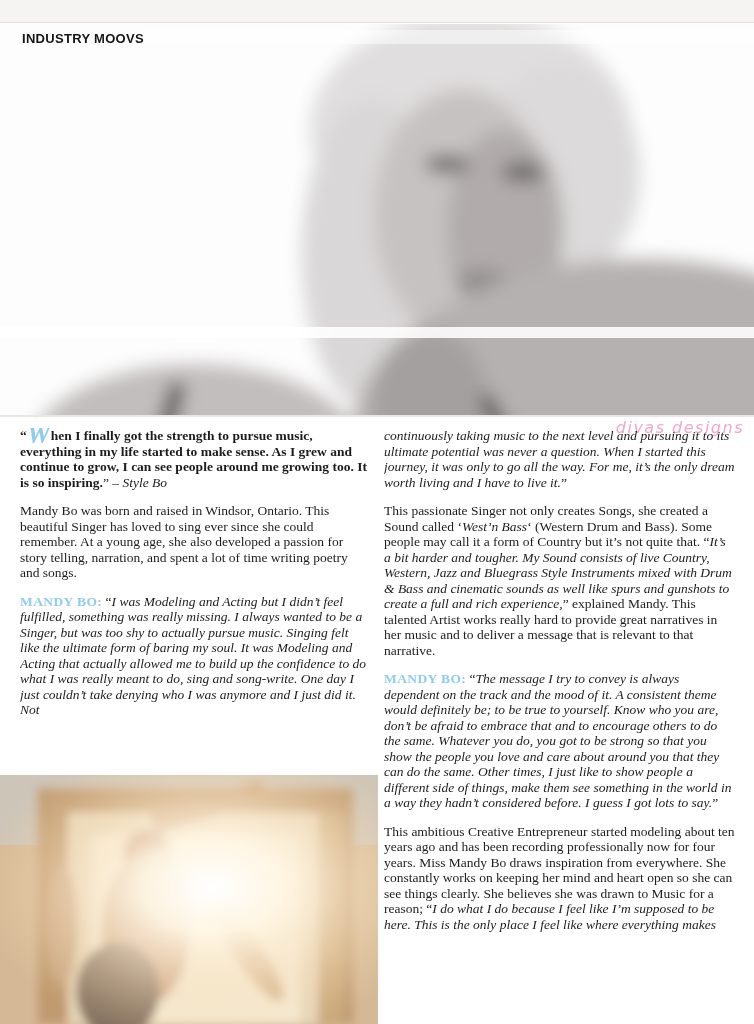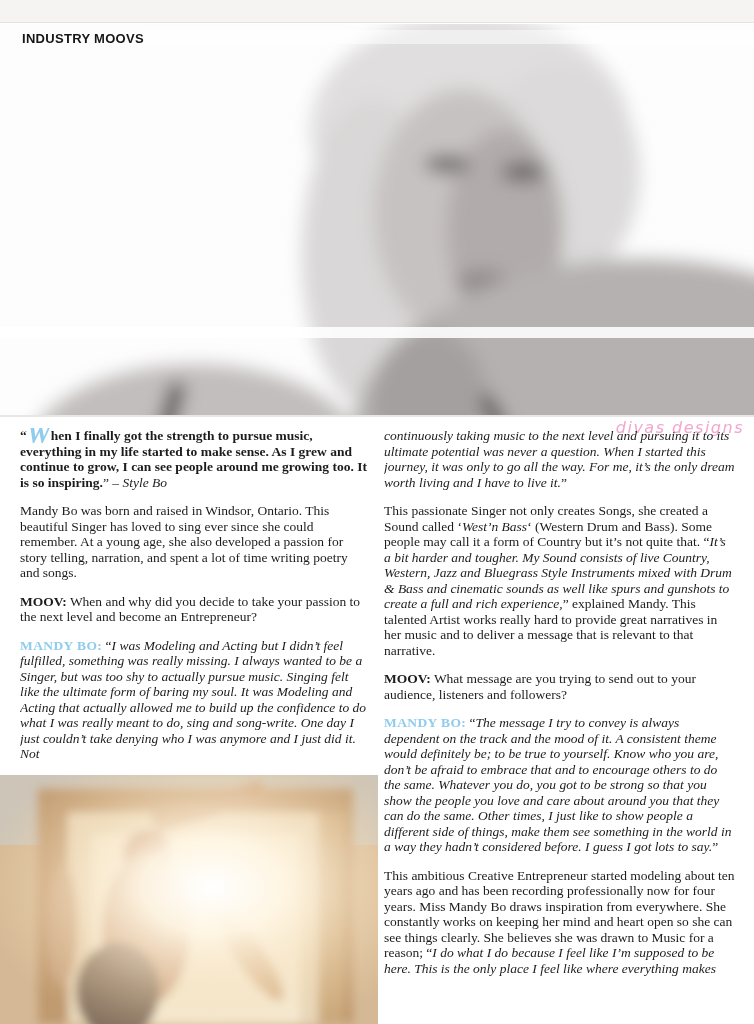--- a/index.html
+++ b/index.html
@@ -86,27 +86,25 @@
     <div class="watermark">divas designs</div>
   </div>
 
   <div class="photo-stripe"></div>
 
   <div class="title-stripe"></div>
 
   <div class="col left">
       <p class="para"><span class="seg-bold">“</span><span class="seg-dropcap">W</span><span class="seg-bolditalic">hen I finally got the strength to pursue music, everything in my life started to make sense. As I grew and continue to grow, I can see people around me growing too. It is so inspiring.</span><span class="seg-plain">”</span><span class="seg-italic"> – Style Bo</span></p>
       <p class="para"><span class="seg-plain">Mandy Bo was born and raised in Windsor, Ontario. This beautiful Singer has loved to sing ever since she could remember. At a young age, she also developed a passion for story telling, narration, and spent a lot of time writing poetry and songs.</span></p>
-      <p class="para"><span class="seg-bold">MOOV:</span><span class="seg-plain"> When and why did you decide to take your passion to the next level and become an Entrepreneur?</span></p>
       <p class="para"><span class="seg-speaker">MANDY BO:</span><span class="seg-plain"> “</span><span class="seg-italic">I was Modeling and Acting but I didn’t feel fulfilled, something was really missing. I always wanted to be a Singer, but was too shy to actually pursue music. Singing felt like the ultimate form of baring my soul. It was Modeling and Acting that actually allowed me to build up the confidence to do what I was really meant to do, sing and song-write. One day I just couldn’t take denying who I was anymore and I just did it. Not</span></p>
     </div>
   <div class="col right">
       <p class="para"><span class="seg-italic">continuously taking music to the next level and pursuing it to its ultimate potential was never a question. When I started this journey, it was only to go all the way. For me, it’s the only dream worth living and I have to live it.</span><span class="seg-plain">”</span></p>
       <p class="para"><span class="seg-plain">This passionate Singer not only creates Songs, she created a Sound called ‘</span><span class="seg-italic">West’n Bass</span><span class="seg-plain">‘ (Western Drum and Bass). Some people may call it a form of Country but it’s not quite that. “</span><span class="seg-italic">It’s a bit harder and tougher. My Sound consists of live Country, Western, Jazz and Bluegrass Style Instruments mixed with Drum &amp; Bass and cinematic sounds as well like spurs and gunshots to create a full and rich experience,</span><span class="seg-plain">” explained Mandy. This talented Artist works really hard to provide great narratives in her music and to deliver a message that is relevant to that narrative.</span></p>
-      <p class="para"><span class="seg-bold">MOOV:</span><span class="seg-plain"> What message are you trying to send out to your audience, listeners and followers?</span></p>
       <p class="para"><span class="seg-speaker">MANDY BO:</span><span class="seg-plain"> “</span><span class="seg-italic">The message I try to convey is always dependent on the track and the mood of it. A consistent theme would definitely be; to be true to yourself. Know who you are, don’t be afraid to embrace that and to encourage others to do the same. Whatever you do, you got to be strong so that you show the people you love and care about around you that they can do the same. Other times, I just like to show people a different side of things, make them see something in the world in a way they hadn’t considered before. I guess I got lots to say.</span><span class="seg-plain">”</span></p>
       <p class="para"><span class="seg-plain">This ambitious Creative Entrepreneur started modeling about ten years ago and has been recording professionally now for four years. Miss Mandy Bo draws inspiration from everywhere. She constantly works on keeping her mind and heart open so she can see things clearly. She believes she was drawn to Music for a reason; “</span><span class="seg-italic">I do what I do because I feel like I’m supposed to be here. This is the only place I feel like where everything makes</span></p>
     </div>
 
   <div class="bottom-photo">
     <svg width="378" height="249" viewBox="0 0 378 249">
       <defs>
         <radialGradient id="flare" cx="0.56" cy="0.45" r="0.62">
           <stop offset="0" stop-color="#ffffff" stop-opacity="1"></stop>
           <stop offset="0.3" stop-color="#fff6e4" stop-opacity="0.95"></stop>

